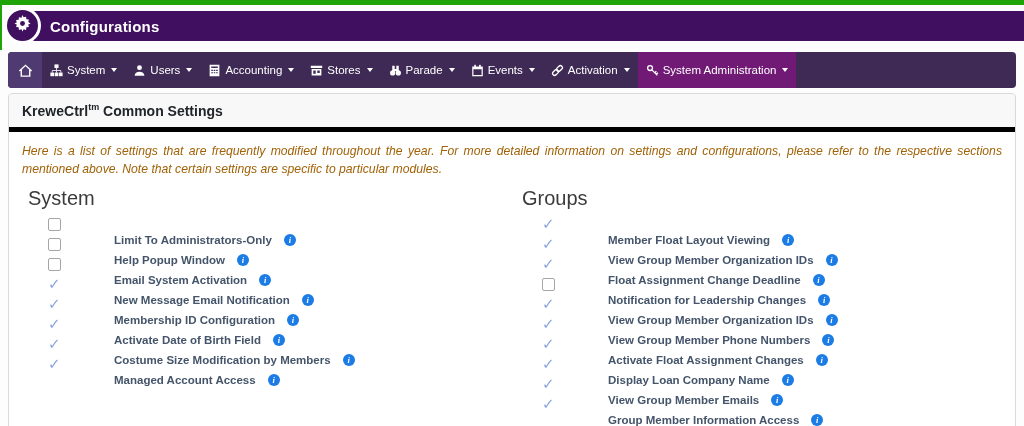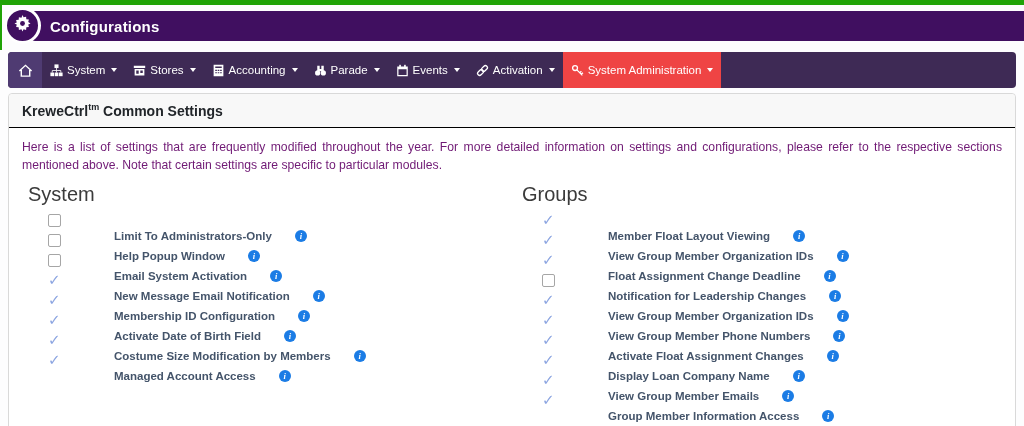--- a/index.html
+++ b/index.html
@@ -18,47 +18,47 @@
     display:flex; align-items:center; justify-content:center; color:#fff; z-index:2; }
   .page-title { position:absolute; left:50px; top:6px; height:30px; display:flex;
     align-items:center; color:#fff; font-weight:700; font-size:15px; letter-spacing:.2px; }
 
   .navbar { margin:0 8px; height:36px; background:#3e2a55; border-radius:4px;
     display:flex; align-items:stretch; overflow:hidden; }
   .nav-home { width:34px; background:#4f3b72; display:flex; align-items:center;
     justify-content:center; color:#fff; cursor:pointer; }
   .nav-item { display:flex; align-items:center; gap:4px; padding:0 8px; color:#fff;
     font-size:11.5px; cursor:pointer; white-space:nowrap; }
-  .nav-item.active { background:#ef4444; }
+  .nav-item.active { background:#701a75; }
   .nav-icon { display:inline-flex; align-items:center; color:#fff; }
   .caret { width:0; height:0; border-left:3.5px solid transparent;
     border-right:3.5px solid transparent; border-top:4px solid #fff; margin-left:2px; }
 
   .card { margin:5px 8px 0 8px; background:#fff; border:1px solid #d9d9d9;
     border-radius:4px; min-height:400px; }
-  .card-header { background:#f8f8f8; border-bottom:1px solid #000000;
+  .card-header { background:#f8f8f8; border-bottom:5px solid #000000;
     padding:8px 13px; font-size:14px; font-weight:700; color:#212529;
     border-radius:4px 4px 0 0; }
   .card-header sup { font-size:9px; }
   .card-body { padding:10px 13px 0 13px; }
   .version { font-size:12.2px; color:#2d2d2d; margin:6px 0 9px 0; }
-  .description { font-size:12.2px; color:#701a75; text-align:justify;
-    line-height:1.5; margin-bottom:2px; }
+  .description { font-size:12.2px; color:#a16207; text-align:justify;
+    line-height:1.5; margin-bottom:2px;font-style:italic; }
 
   .settings-grid { display:grid; grid-template-columns:1fr 1fr; column-gap:8px; margin-top:4px; }
   .section-heading { font-size:20px; font-weight:400; color:#3b3b3b;
     padding-left:6px; margin:5px 0 4px 0; }
   .setting-row { display:flex; align-items:center; height:20px; }
   .chk-cell { width:92px; padding-left:26px; display:flex; align-items:center; }
   .chk-box { width:13px; height:13px; border:1px solid #a6a6a6; border-radius:2px;
     background:#fff; cursor:pointer; }
   .chk-check { color:#8ca5e1; font-size:15px; line-height:13px; cursor:pointer;
     font-family:"DejaVu Sans",sans-serif; }
   .setting-label { font-size:11.5px; font-weight:700; color:#44546a;
-    display:flex; align-items:center; gap:23px;margin-top:32px; }
+    display:flex; align-items:center; gap:12px;margin-top:32px; }
   .info-icon { width:12px; height:12px; border-radius:50%; background:#1b7ce5;
     color:#fff; font-size:8.5px; font-weight:700; display:inline-flex;
     align-items:center; justify-content:center; cursor:pointer;
     font-family:"Liberation Serif","DejaVu Serif",serif; font-style:italic; }
 </style>
 </head>
 <body>
 
 <div id="app">
   <div class="green-bar"></div>
@@ -95,34 +95,44 @@
               <rect x="11" y="10.5" width="4.5" height="4.5"></rect>
               <path d="M8 5v3M2.8 10.5V8h10.5v2.5M8 8v2.5" stroke="currentColor" fill="none" stroke-width="1"></path>
             </svg>
           </span>
           <span>System</span>
           <span class="caret"></span>
         </div>
         <div class="nav-item">
           <span class="nav-icon">
             <svg viewBox="0 0 16 16" width="13" height="13" fill="currentColor">
+              <circle cx="8" cy="4.5" r="3"></circle>
+              <path d="M2 14.5c0-3.3 2.7-5 6-5s6 1.7 6 5z"></path>
+            </svg>
+          </span>
+          <span>Users</span>
+          <span class="caret"></span>
+        </div>
+        <div class="nav-item">
+          <span class="nav-icon">
+            <svg viewBox="0 0 16 16" width="13" height="13" fill="currentColor">
+              <path fill-rule="evenodd" d="M2 1h12v14H2zM4 3h8v2H4zM4 7h2v1.5H4zM7 7h2v1.5H7zM10 7h2v1.5h-2zM4 10h2v1.5H4zM7 10h2v1.5H7zM10 10h2v1.5h-2z"></path>
+            </svg>
+          </span>
+          <span>Accounting</span>
+          <span class="caret"></span>
+        </div>
+        <div class="nav-item">
+          <span class="nav-icon">
+            <svg viewBox="0 0 16 16" width="13" height="13" fill="currentColor">
               <path d="M1 2h14v3H1z"></path>
               <path fill-rule="evenodd" d="M2 6h12v8H2zM4 8h3v4H4zM9 8h3v3H9z"></path>
             </svg>
           </span>
           <span>Stores</span>
-          <span class="caret"></span>
-        </div>
-        <div class="nav-item">
-          <span class="nav-icon">
-            <svg viewBox="0 0 16 16" width="13" height="13" fill="currentColor">
-              <path fill-rule="evenodd" d="M2 1h12v14H2zM4 3h8v2H4zM4 7h2v1.5H4zM7 7h2v1.5H7zM10 7h2v1.5h-2zM4 10h2v1.5H4zM7 10h2v1.5H7zM10 10h2v1.5h-2z"></path>
-            </svg>
-          </span>
-          <span>Accounting</span>
           <span class="caret"></span>
         </div>
         <div class="nav-item">
           <span class="nav-icon">
             <svg viewBox="0 0 16 16" width="13" height="13" fill="currentColor">
               <path d="M4 2h3v3H4zM9 2h3v3H9zM4 4h3v5H4zM9 4h3v5H9zM7 6h2v3H7z"></path>
               <circle cx="4.5" cy="11" r="3.2"></circle>
               <circle cx="11.5" cy="11" r="3.2"></circle>
             </svg>
           </span>

